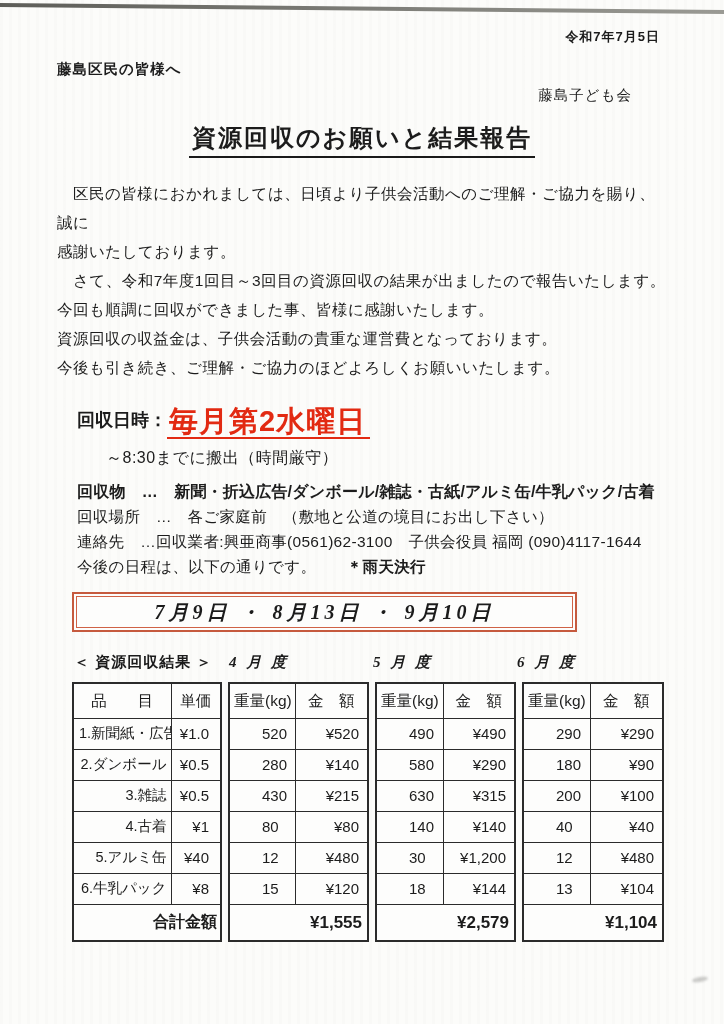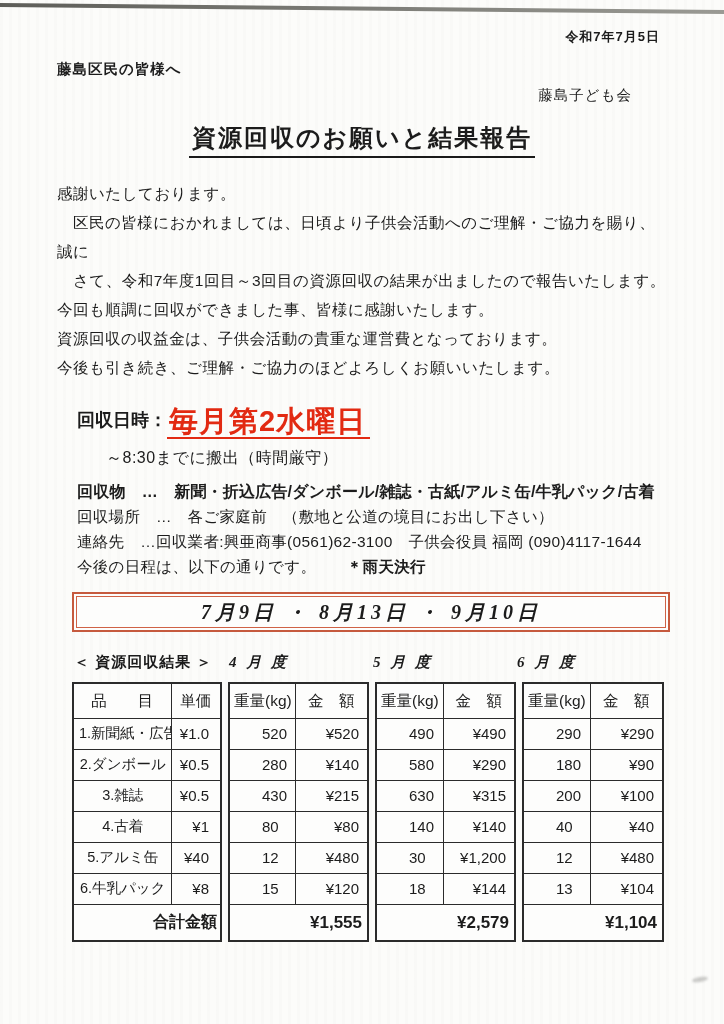--- a/index.html
+++ b/index.html
@@ -111,21 +111,21 @@
   .place-line, .contact-line, .upcoming-line {
     margin: 4px 0 0 77px;
     font-size: 15.5px;
     letter-spacing: 0.3px;
   }
   .rain-note { font-weight: bold; margin-left: 26px; }
 
   .dates-box {
     position: relative;
     margin: 14px 0 0 72px;
-    width: 598px;
+    width: 505px;
     height: 40px;
     border: 2px solid #c65a3e;
     display: flex;
     align-items: center;
     justify-content: center;
     background: #fdfdfc;
   }
   .dates-box::after {
     content: "";
     position: absolute;
@@ -177,21 +177,21 @@
     background: #fdfdfc;
   }
   .rtable td {
     border: 1px solid #2b2b2b;
     height: 31px;
     padding: 0 4px;
     overflow: hidden;
     white-space: nowrap;
   }
   .rtable .th { text-align: center; height: 35px; font-size: 15.5px; }
-  .rtable .item   { text-align: center;  padding-left: 5px; font-size: 14.5px; }
+  .rtable .item   { text-align: right;  padding-left: 5px; font-size: 14.5px; }
   .rtable .price  { text-align: right; padding-right: 11px; }
   .rtable .weight { text-align: left; padding-left: 32px; }
   .rtable .amount { text-align: right; padding-right: 8px; }
   .rtable .total-label {
     text-align: right; font-weight: bold; font-size: 16px;
     height: 37px; padding-right: 3px;
   }
   .rtable .total-amount {
     text-align: right; font-weight: bold; font-size: 17px;
     height: 37px; padding-right: 5px;
@@ -208,22 +208,22 @@
 
   <div class="doc-date">令和7年7月5日</div>
   <div class="recipient">藤島区民の皆様へ</div>
   <div class="sender">藤島子ども会</div>
 
   <div class="title-wrap">
     <span class="doc-title">資源回収のお願いと結果報告</span>
   </div>
 
   <div class="body-text">
+    <div>　区民の皆様におかれましては、日頃より子供会活動へのご理解・ご協力を賜り、誠に</div>
     <div>感謝いたしております。</div>
-    <div>　区民の皆様におかれましては、日頃より子供会活動へのご理解・ご協力を賜り、誠に</div>
     <div>　さて、令和7年度1回目～3回目の資源回収の結果が出ましたので報告いたします。</div>
     <div>今回も順調に回収ができました事、皆様に感謝いたします。</div>
     <div>資源回収の収益金は、子供会活動の貴重な運営費となっております。</div>
     <div>今後も引き続き、ご理解・ご協力のほどよろしくお願いいたします。</div>
   </div>
 
   <div class="sched-row">
     <span class="sched-label">回収日時：</span>
     <span class="sched-value">毎月第2水曜日</span>
   </div>

